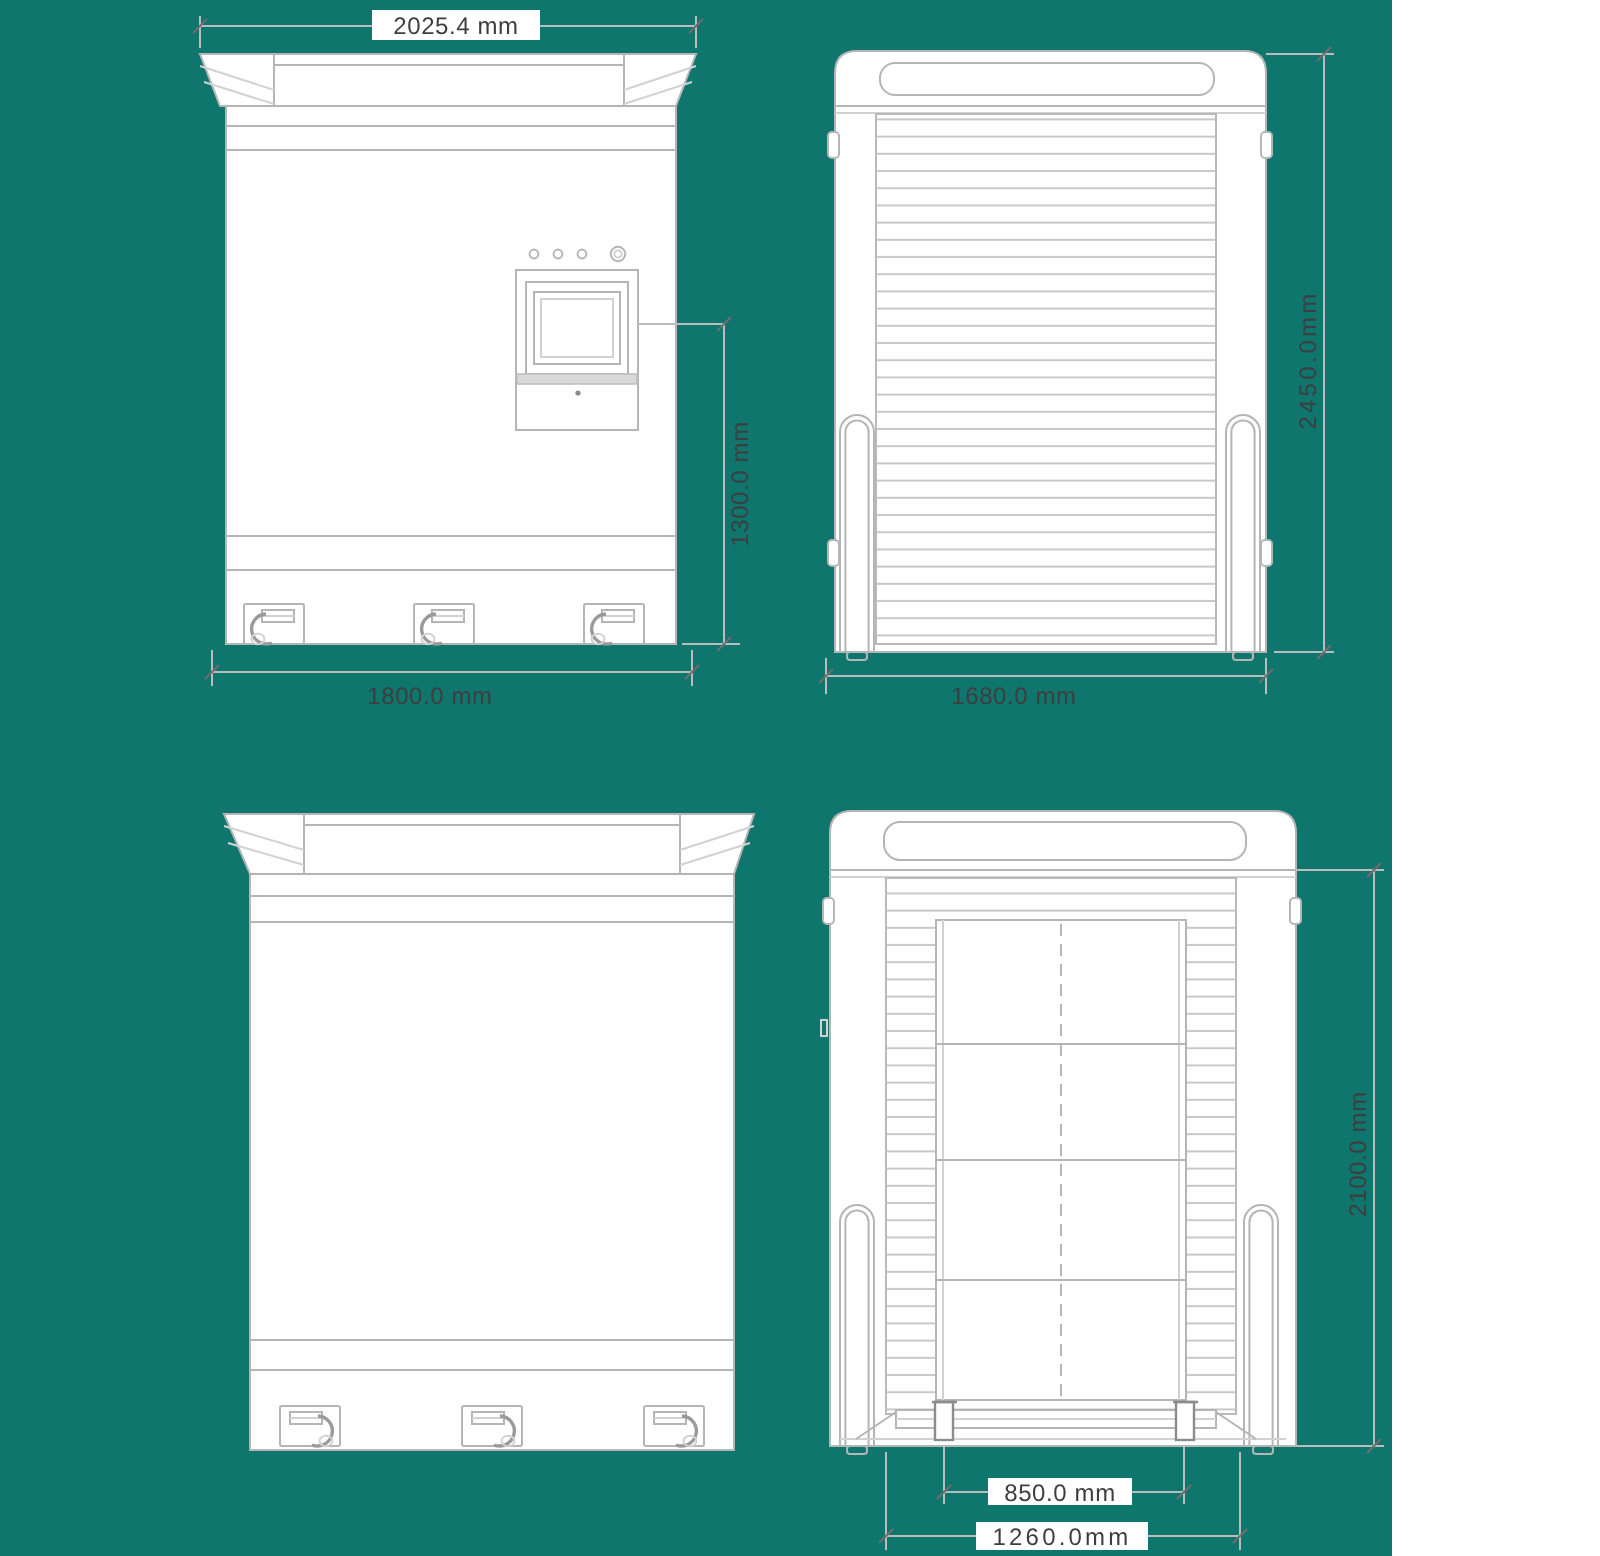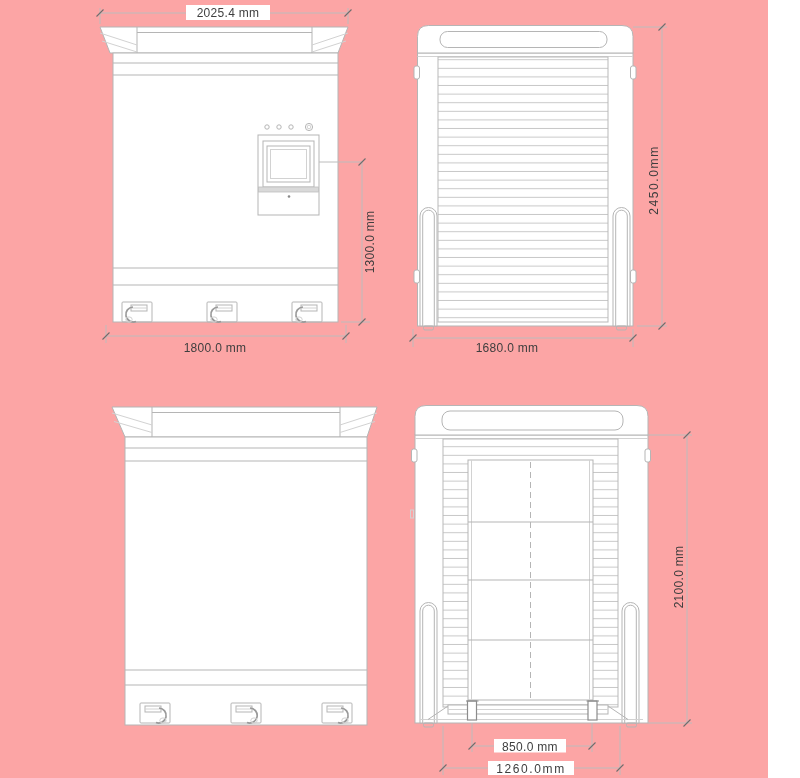--- a/index.html
+++ b/index.html
@@ -1,16 +1,16 @@
 <!DOCTYPE html>
 <html><head>
 <meta charset="utf-8">
 <style>
   html,body{margin:0;padding:0;background:#ffffff;}
-  .canvas{position:relative;width:768px;height:778px;background:#fca5a5;overflow:hidden;
+  .canvas{position:relative;width:696px;height:778px;background:#0f766e;overflow:hidden;
           font-family:"Liberation Sans",sans-serif;}
   svg{display:block;}
   .ln  {fill:none;stroke:#b5b5b5;stroke-width:1;}
   .lnf {fill:#ffffff;stroke:#b5b5b5;stroke-width:1;}
   .ln2 {fill:none;stroke:#d2d2d2;stroke-width:1;}
   .dim {fill:none;stroke:#bcbcbc;stroke-width:1;}
   .tick{fill:none;stroke:#6e6e6e;stroke-width:1.1;}
   .dimtxt{fill:#3e3e3e;font-size:12px;font-family:"Liberation Sans",sans-serif;
           letter-spacing:0.3px;text-anchor:middle;}
   .sp{letter-spacing:1.6px;}

